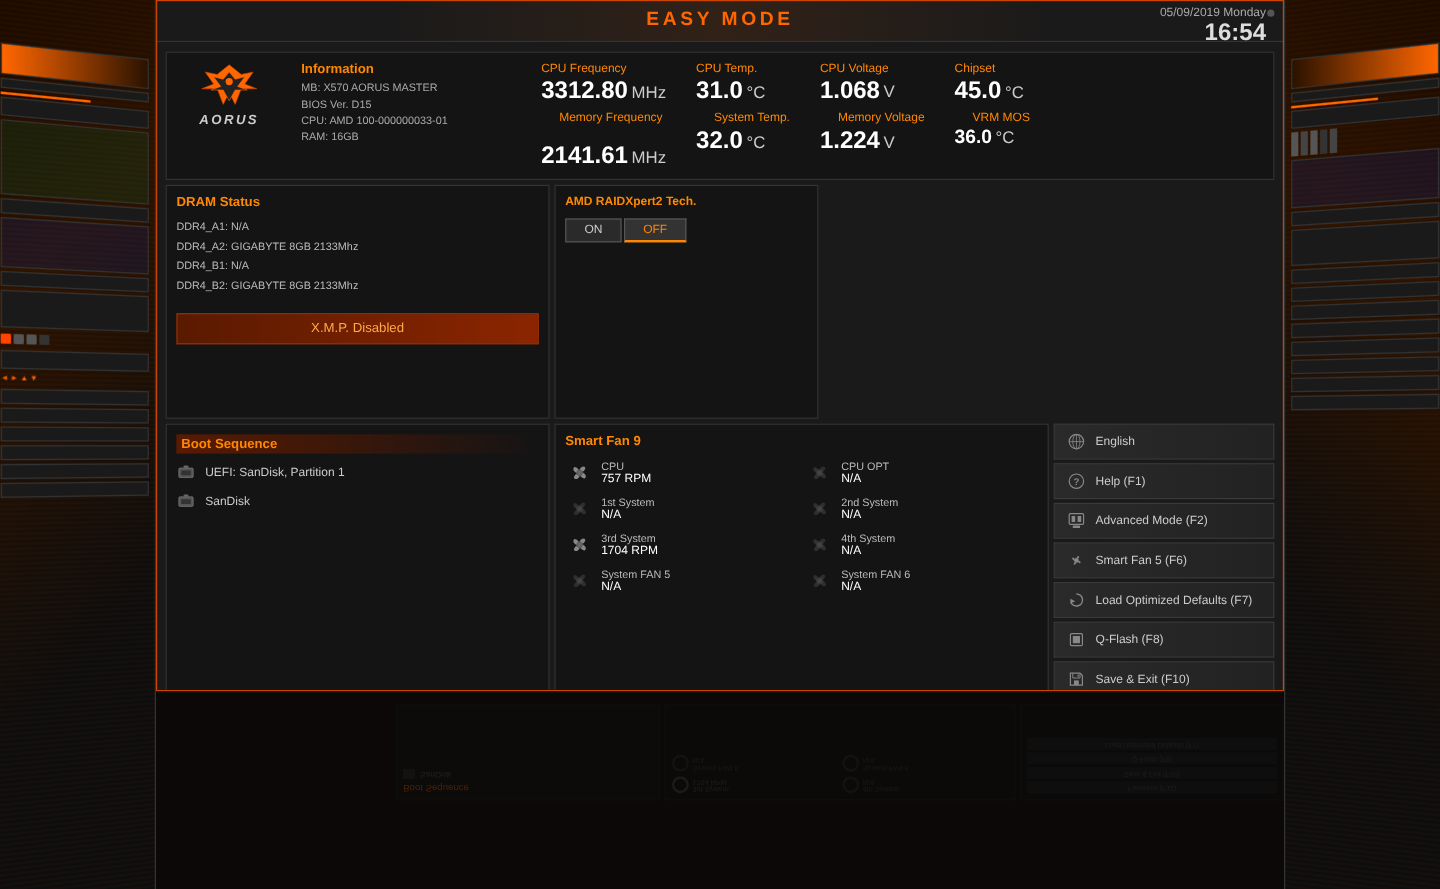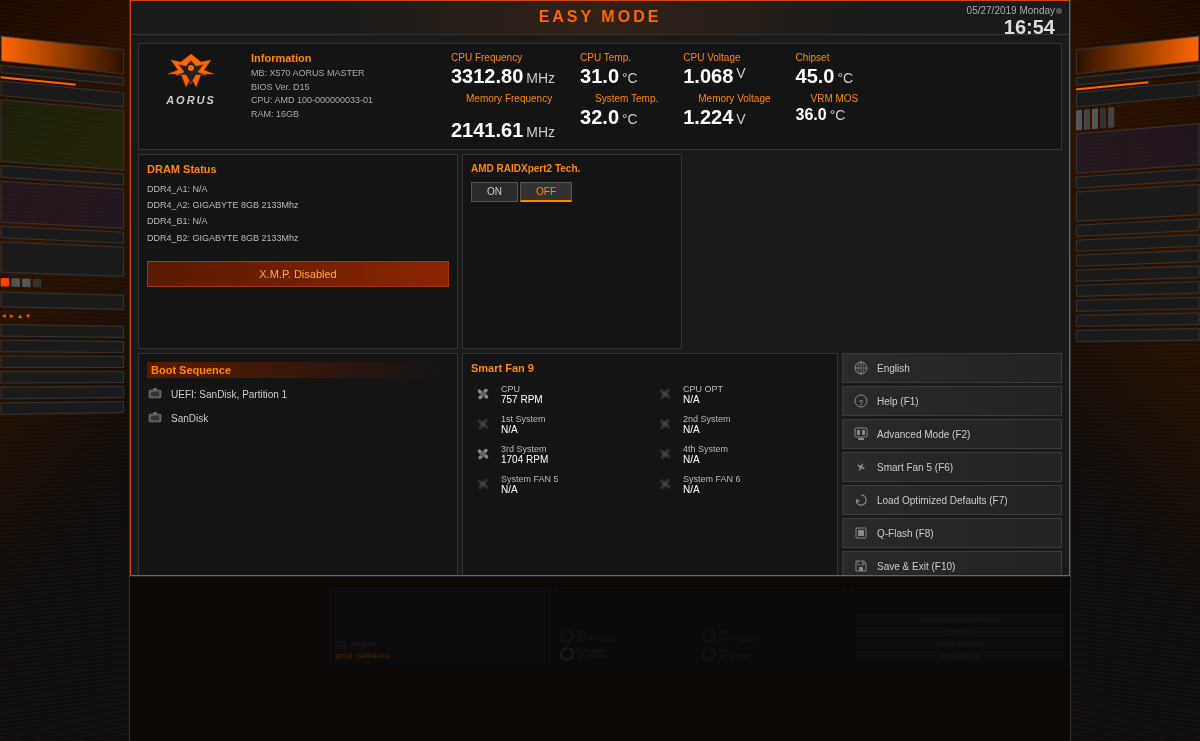--- a/index.html
+++ b/index.html
@@ -349,21 +349,21 @@
       color: #bbb;
     }
 
     .fan-rpm {
       color: #fff;
       font-size: 10px;
     }
 
     
     .right-menu {
-      width: 220px;
+      width: 184px;
       flex-shrink: 0;
       display: flex;
       flex-direction: column;
       gap: 3px;
     }
 
     .menu-item {
       background: linear-gradient(90deg, #2a2a2a, #222);
       border: 1px solid #3a3a3a;
       padding: 6px 10px;
@@ -502,21 +502,21 @@
   </div>
 </div>
 
 <div class="main-panel-inner">
 
   <div class="title-bar">
     <span class="title-text">EASY MODE</span>
     <div class="corner-dot"></div>
     <div class="datetime-display">
       <div class="datetime-date">
-        <span>05/27/2019</span> <span>Monday</span>
+        <span>05/09/2019</span> <span>Monday</span>
       </div>
       <div class="datetime-time">16:54</div>
     </div>
   </div>
 
   <div class="info-panel">
 
     <div class="aorus-logo">
       <svg class="aorus-eagle" viewBox="0 0 50 40">
         <polygon points="25,2 35,10 45,8 38,18 48,22 35,22 30,35 25,25 20,35 15,22 2,22 12,18 5,8 15,10" fill="#ff6600" stroke="#cc4400" stroke-width="0.5"></polygon>
@@ -557,21 +557,21 @@
         </div>
         <div class="metric-sub-label">System Temp.</div>
         <div style="display:flex;align-items:baseline;gap:3px;">
           <span class="metric-sub-value" style="font-size:20px;color:#fff;font-weight:bold;">32.0</span>
           <span class="metric-unit">°C</span>
         </div>
       </div>
 
       <div class="metric-group">
         <div class="metric-label">CPU Voltage</div>
-        <div style="display:flex;align-items:flex-start;gap:3px;">
+        <div style="display:flex;align-items:center;gap:3px;">
           <span class="metric-value" style="font-size:20px;">1.068</span>
           <span class="metric-unit">V</span>
         </div>
         <div class="metric-sub-label">Memory Voltage</div>
         <div style="display:flex;align-items:baseline;gap:3px;">
           <span class="metric-sub-value" style="font-size:20px;color:#fff;font-weight:bold;">1.224</span>
           <span class="metric-unit">V</span>
         </div>
       </div>
 

